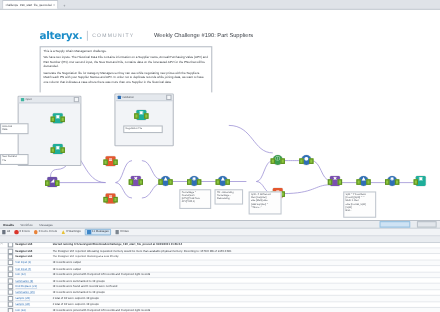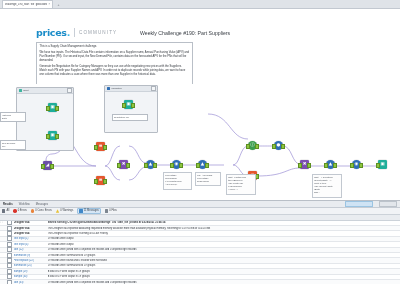--- a/index.html
+++ b/index.html
@@ -96,21 +96,21 @@
   <div class="tabbar">
     <div class="doctab">
       <span class="tlabel">challenge_190_start_file_geocoded</span>
       <span class="tclose">×</span>
     </div>
     <div class="newtab">+</div>
   </div>
 
   <div class="banner">
     <div class="logoRow">
-      <span class="logo"><span>prices</span><span class="dot">.</span></span>
+      <span class="logo"><span>alteryx</span><span class="dot">.</span></span>
       <span class="vbar"></span>
       <span class="community">COMMUNITY</span>
     </div>
     <div class="chTitle">Weekly Challenge #190: Part Suppliers</div>
 
     <div class="descBox">
       <p>This is a Supply Chain Management challenge.</p>
       <p>We have two inputs.  The Historical Data File contains information on a Supplier name, Annual Purchasing Value (APV) and Part Number (PN).  Our second input, the New Demand File, contains data on the forecasted APV for the PNs that will be demanded.</p>
       <p>Generate the Negotiation file for Category Managers so they can use while negotiating new prices with the Suppliers. Match each PN with your Supplier Names and APV. In order not to duplicate records while joining data, we want to have one column that indicates a case where there was more than one Supplier in the historical data.</p>
     </div>

